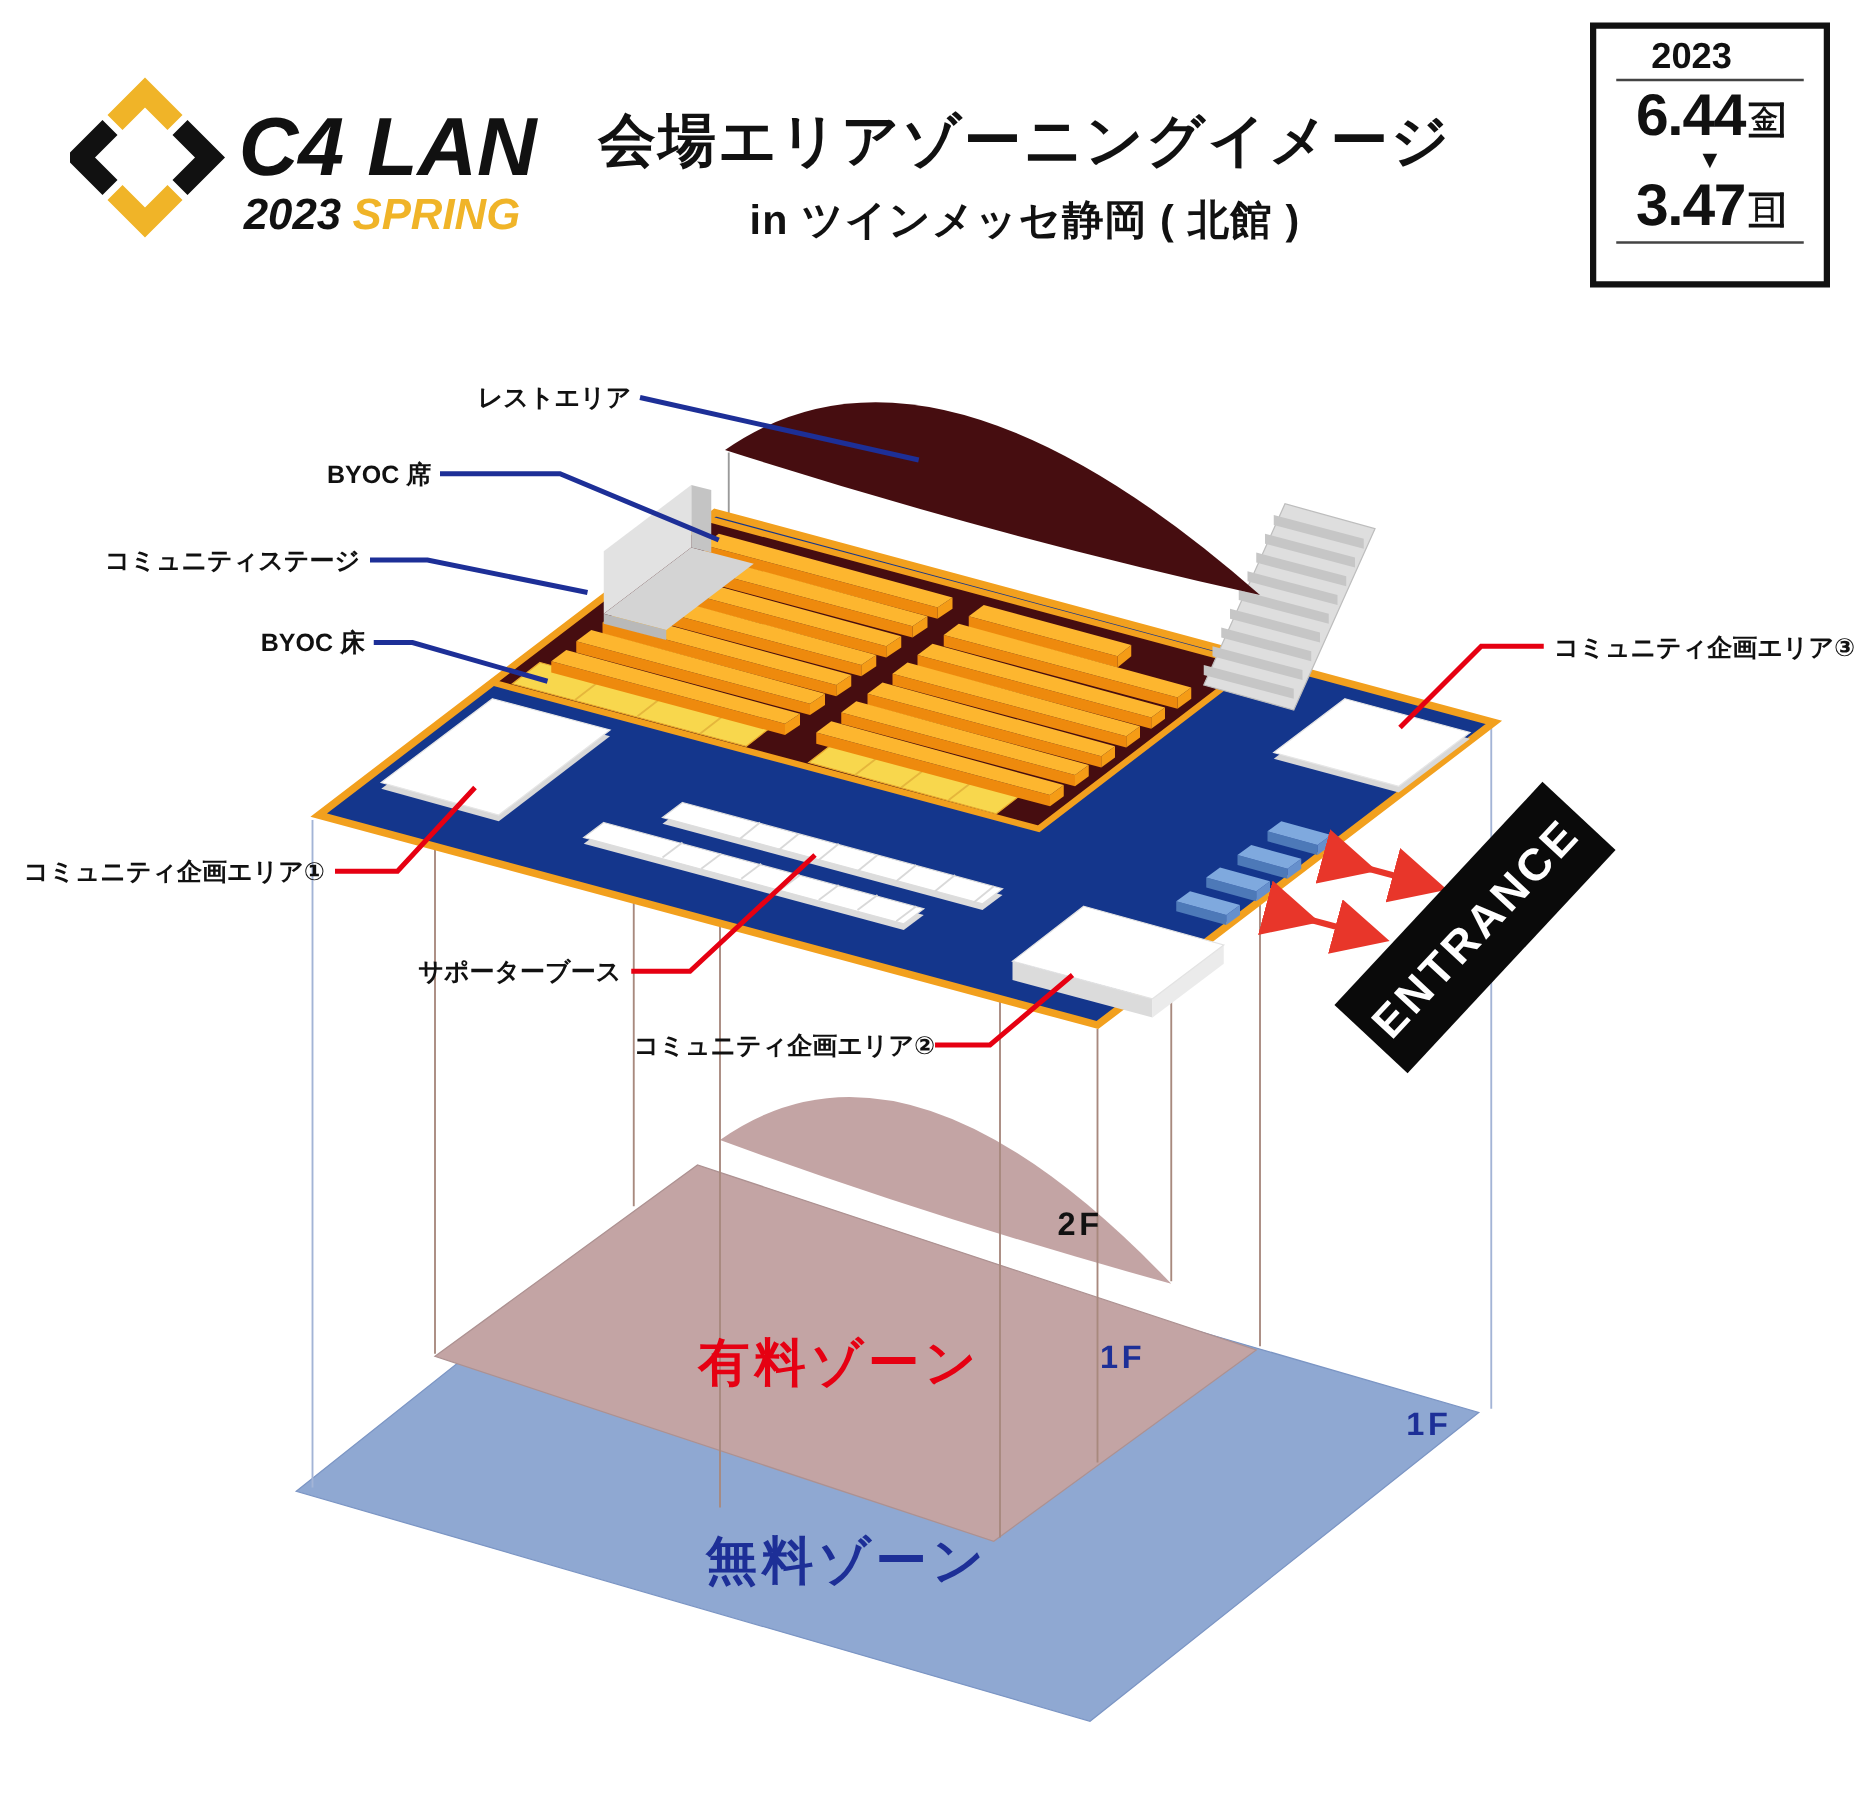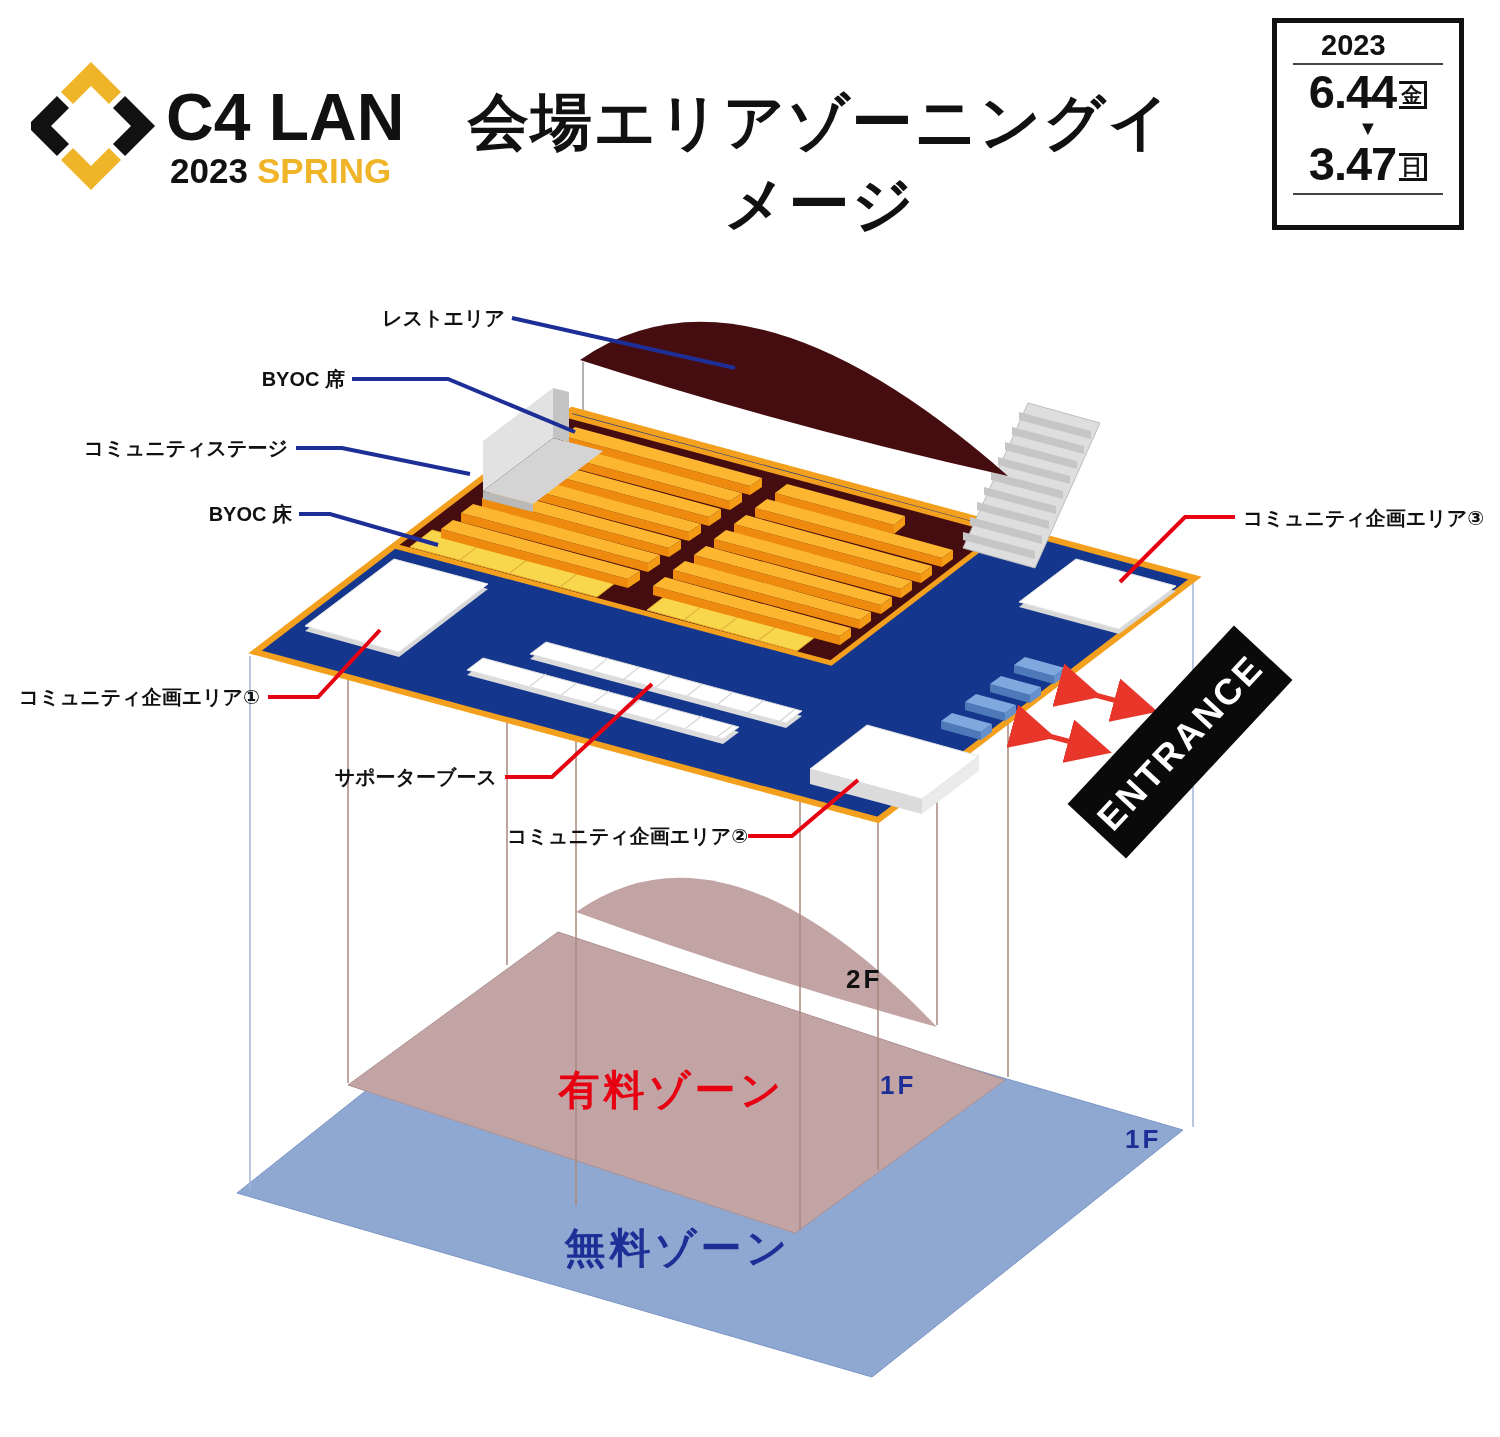--- a/index.html
+++ b/index.html
@@ -1,57 +1,58 @@
 <!DOCTYPE html>
 <html><head>
 <meta charset="utf-8">
 <style>
   html,body{margin:0;padding:0;background:#fff;}
   body{width:1500px;height:1437px;position:relative;overflow:hidden;
        font-family:"Liberation Sans","DejaVu Sans",sans-serif;color:#111;}
   .abs{position:absolute;}
   
   #title-block{left:455px;top:82px;width:730px;text-align:center;}
-  #page-title{font-size:61px;font-weight:900;letter-spacing:2px;}
+  #page-title{font-size:46px;font-weight:900;letter-spacing:2px;}
   #page-subtitle{font-size:33px;font-weight:900;margin-top:10px;letter-spacing:1px;}
   
   #date-box{left:1272px;top:18px;width:192px;height:212px;border:5px solid #111;
             box-sizing:border-box;background:#fff;padding:6px 16px 0 16px;text-align:center;}
   #date-year{font-size:29px;font-weight:800;text-align:left;padding-left:28px;
              border-bottom:2px solid #444;padding-bottom:1px;}
   .date-row{font-size:47px;font-weight:800;line-height:1.15;letter-spacing:-1px;white-space:nowrap;}
   .day-badge{display:inline-block;font-size:21px;font-weight:800;letter-spacing:0;
              border:3px solid #111;border-left:none;padding:0 2px;margin-left:3px;
              vertical-align:6px;line-height:1.05;}
   #date-arrow{font-size:20px;line-height:0.9;}
   #date-bottom-rule{border-bottom:2px solid #444;margin-top:2px;}
   svg text{font-family:"Liberation Sans","DejaVu Sans",sans-serif;}
   .jp-label{font-size:20px;font-weight:800;fill:#111;}
   .zone-label{font-size:41px;font-weight:900;letter-spacing:4px;}
   .floor-tag{font-size:26px;font-weight:800;letter-spacing:3px;}
 </style>
 </head>
 <body>
 
-<div class="abs" id="logo" style="left:31px;top:48px;">
+<div class="abs" id="logo" style="left:56px;top:48px;font-style:italic;">
   <svg width="470" height="150" viewBox="0 0 470 150">
     <g fill="none" stroke-width="17" stroke-linejoin="miter">
       <polyline points="32,54 8,78 32,102" stroke="#111"></polyline>
       <polyline points="36,50 60,26 84,50" stroke="#F0B428"></polyline>
       <polyline points="88,54 112,78 88,102" stroke="#111"></polyline>
       <polyline points="36,106 60,130 84,106" stroke="#F0B428"></polyline>
     </g>
     <text x="135" y="92" font-size="66" font-weight="900" fill="#111">C4 LAN</text>
     <text x="139" y="135" font-size="35" font-weight="900" fill="#111">2023</text>
     <text x="226" y="135" font-size="35" font-weight="900" fill="#F0B428">SPRING</text>
   </svg>
 </div>
 
 <div class="abs" id="title-block">
   <div id="page-title">会場エリアゾーニングイメージ</div>
+  <div id="page-subtitle">in ツインメッセ静岡 ( 北館 )</div>
 </div>
 
 <div class="abs" id="date-box">
   <div id="date-year">2023</div>
   <div class="date-row"><span>6.44</span><span class="day-badge">金</span></div>
   <div id="date-arrow">▼</div>
   <div class="date-row"><span>3.47</span><span class="day-badge">日</span></div>
   <div id="date-bottom-rule"></div>
 </div>
 

